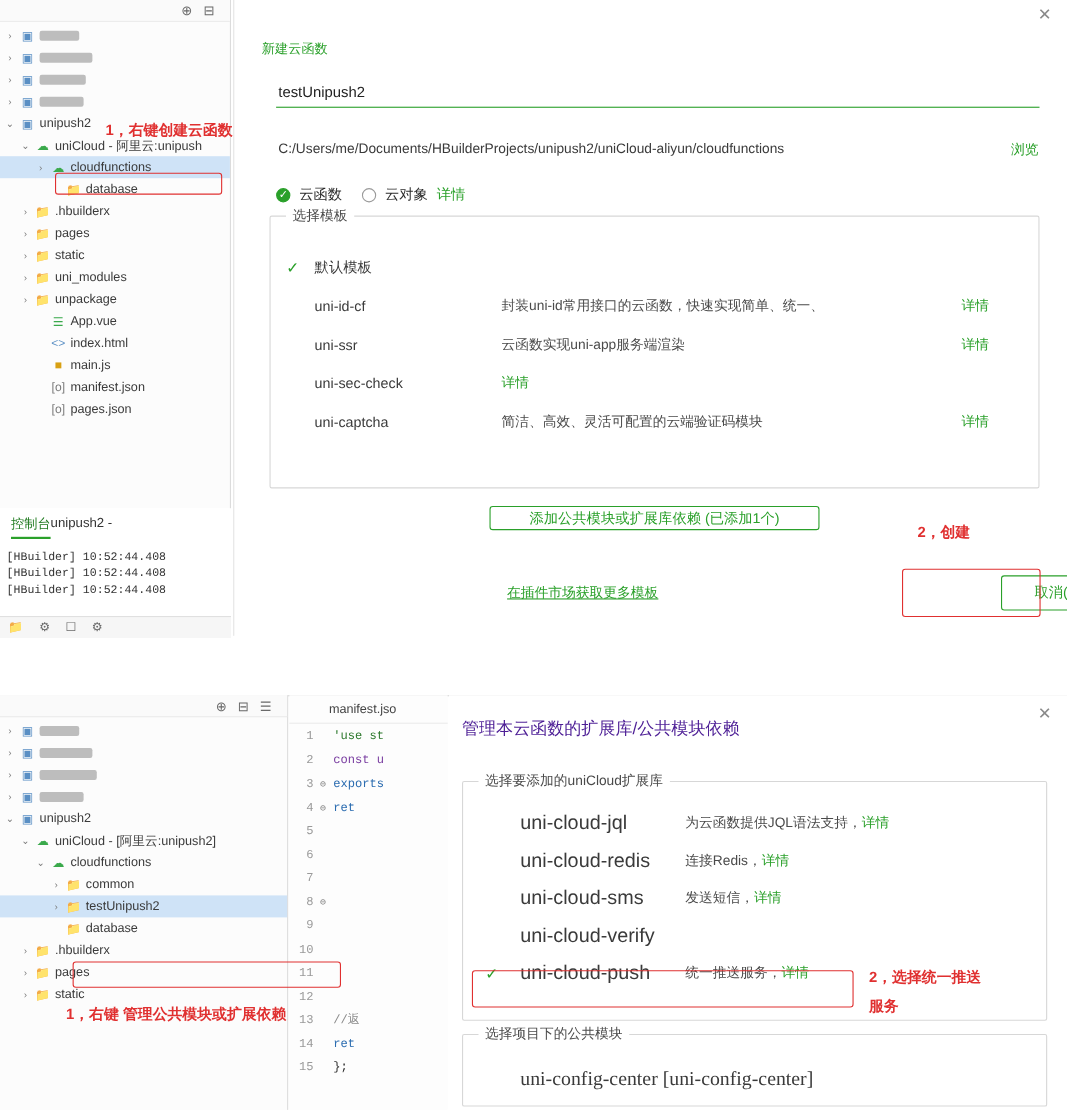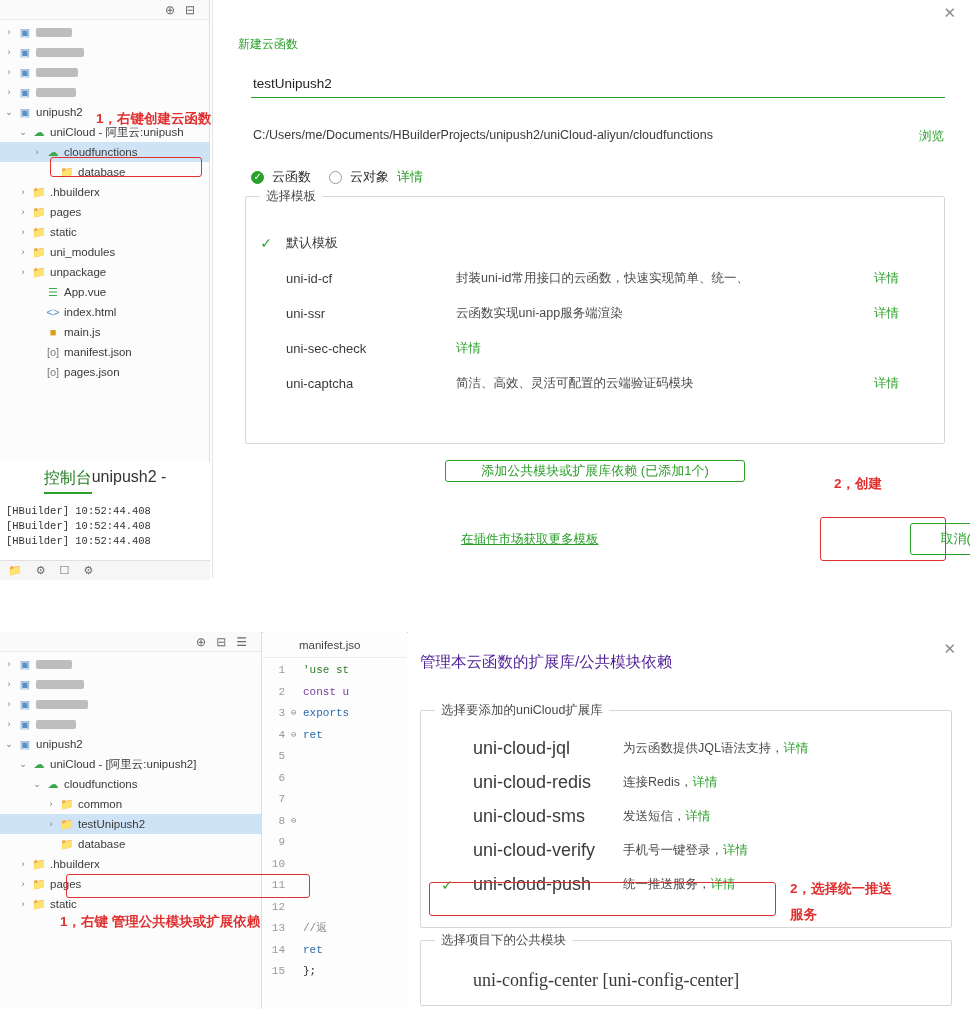--- a/index.html
+++ b/index.html
@@ -44,21 +44,21 @@
   .annot { position:absolute; color:#e03030; font-size:13.5px; font-weight:bold; white-space:nowrap;}
 
   .exp-bottom-bar {
     position:absolute; left:0; bottom:0; width:210px; height:20px;
     border-top:1px solid #e0e0e0; background:#f6f6f6;
     display:flex; align-items:center; gap:14px; padding-left:8px;
     color:#6b6b6b; font-size:11px;
   }
   
   #top-console { position:absolute; left:0; top:462px; width:210px; height:118px; background:#fff; }
-  .console-tabs { display:flex; padding:6px 10px 0 10px; font-size:16px; color:#333;justify-content:center; }
+  .console-tabs { display:flex; padding:6px 10px 0 10px; font-size:12px; color:#333; }
   .console-tabs .tab-active { color:#1f7a1f; border-bottom:2px solid #2aa02a; padding-bottom:3px; }
   .console-body { font-family:"Liberation Mono", monospace; font-size:10.5px; color:#333; padding:10px 4px 0 6px; line-height:15px; }
 
   
   #dialog-newfunc {
     left:212px; top:0; width:758px; height:578px;
     background:#ffffff; border-left:1px solid #e4e4e4;
   }
   .dlg-close { position:absolute; right:14px; top:4px; color:#8a8a8a; font-size:15px; cursor:default;}
   .dlg-title { position:absolute; left:25px; top:12px; font-size:12px; color:#2aa02a;margin-top:24px; }
@@ -485,21 +485,20 @@
           <span class="dep-desc">连接Redis，<span class="link-green">详情</span></span>
         </div>
         <div class="dep-row" style="top: 68px;">
           <span class="dep-check"></span>
           <span class="dep-name">uni-cloud-sms</span>
           <span class="dep-desc">发送短信，<span class="link-green">详情</span></span>
         </div>
         <div class="dep-row" style="top: 102px;">
           <span class="dep-check"></span>
           <span class="dep-name">uni-cloud-verify</span>
-          <span class="dep-desc">手机号一键登录，<span class="link-green">详情</span></span>
         </div>
         <div class="dep-row" style="top: 136px;">
           <span class="dep-check">✓</span>
           <span class="dep-name">uni-cloud-push</span>
           <span class="dep-desc">统一推送服务，<span class="link-green">详情</span></span>
         </div>
       </div>
   </div>
 
   <div class="fieldset3">

